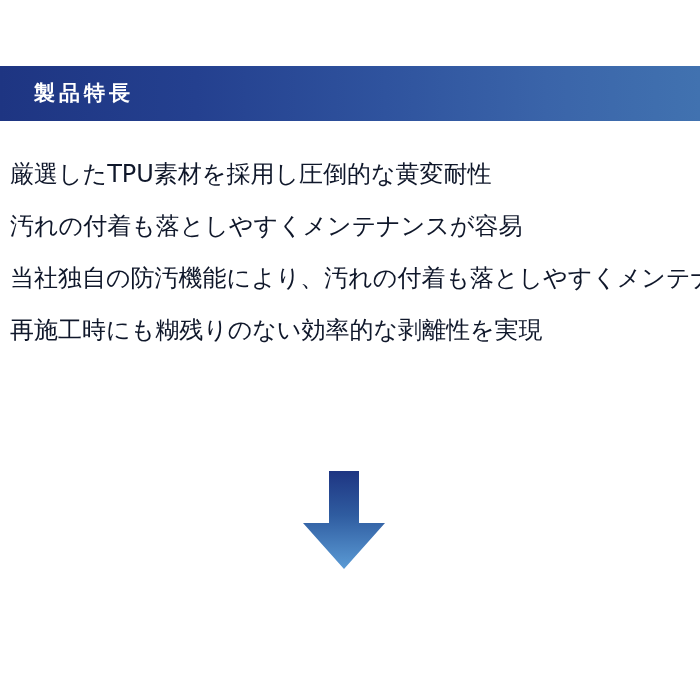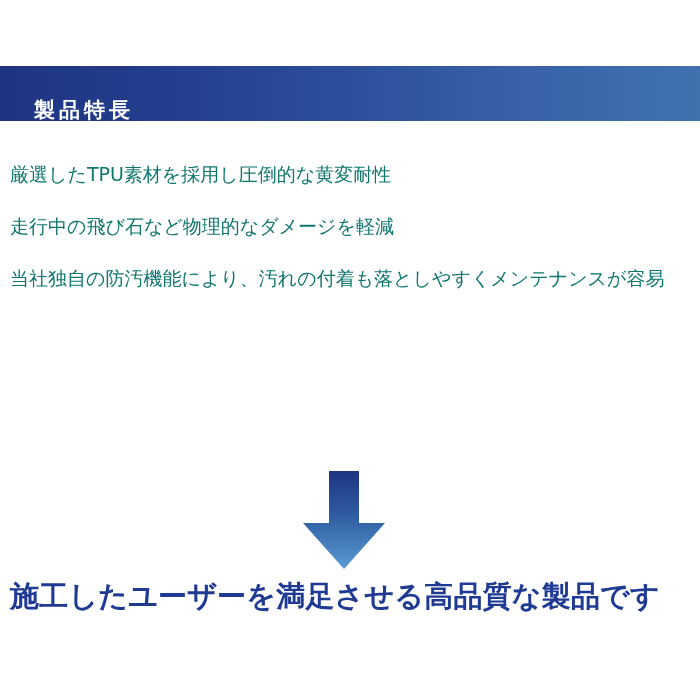--- a/index.html
+++ b/index.html
@@ -24,42 +24,42 @@
 
   
   .section-header {
     position: absolute;
     left: 0;
     top: 66px;
     width: 700px;
     height: 55px;
     background: linear-gradient(to right, #1e3582 0%, #24408f 28%, #2f539e 55%, #3a64a9 78%, #4172b0 100%);
     display: flex;
-    align-items: flex-end;
+    align-items: center;
   }
   .section-header-title {
     color: #ffffff;
     font-size: 21px;
     font-weight: bold;
     letter-spacing: 4px;
     margin-left: 34px;
     line-height: 1;
     white-space: nowrap;
   }
 
   
   .feature-list {
     position: absolute;
     left: 10px;
     top: 148px;
     width: 690px;
   }
   .feature-item {
-    color: #0f766e;
-    font-size: 19px;
+    color: #0f172a;
+    font-size: 24px;
     font-weight: normal;
     line-height: 1;
     height: 52px;
     display: flex;
     align-items: center;
     white-space: nowrap;
   }
 
   
   .arrow-wrap {
@@ -96,35 +96,37 @@
 
   <div class="section-header">
     <div class="section-header-title">製品特長</div>
   </div>
 
   <div class="feature-list">
     <div class="feature-item">
       <span>厳選したTPU素材を採用し圧倒的な黄変耐性</span>
     </div>
     <div class="feature-item">
-      <span>走行中の飛び石など物理的なダメージを軽減</span>
+      <span>汚れの付着も落としやすくメンテナンスが容易</span>
     </div>
     <div class="feature-item">
       <span>当社独自の防汚機能により、汚れの付着も落としやすくメンテナンスが容易</span>
+    </div>
+    <div class="feature-item">
+      <span>再施工時にも糊残りのない効率的な剥離性を実現</span>
     </div>
   </div>
 
   <div class="arrow-wrap">
     <svg viewBox="0 0 82 98" xmlns="http://www.w3.org/2000/svg" aria-hidden="true">
       <defs>
         <linearGradient id="arrowGrad" x1="0" y1="0" x2="0" y2="1">
           <stop offset="0%" stop-color="#1e3582"></stop>
           <stop offset="45%" stop-color="#2f5ca0"></stop>
           <stop offset="100%" stop-color="#5b9bd5"></stop>
         </linearGradient>
       </defs>
       <path d="M26,0 L56,0 L56,52 L82,52 L41,98 L0,52 L26,52 Z" fill="url(#arrowGrad)"></path>
     </svg>
   </div>
 
-  <div class="closing-headline">施工したユーザーを満足させる高品質な製品です</div>
 
 </div>
 
 </body></html>

